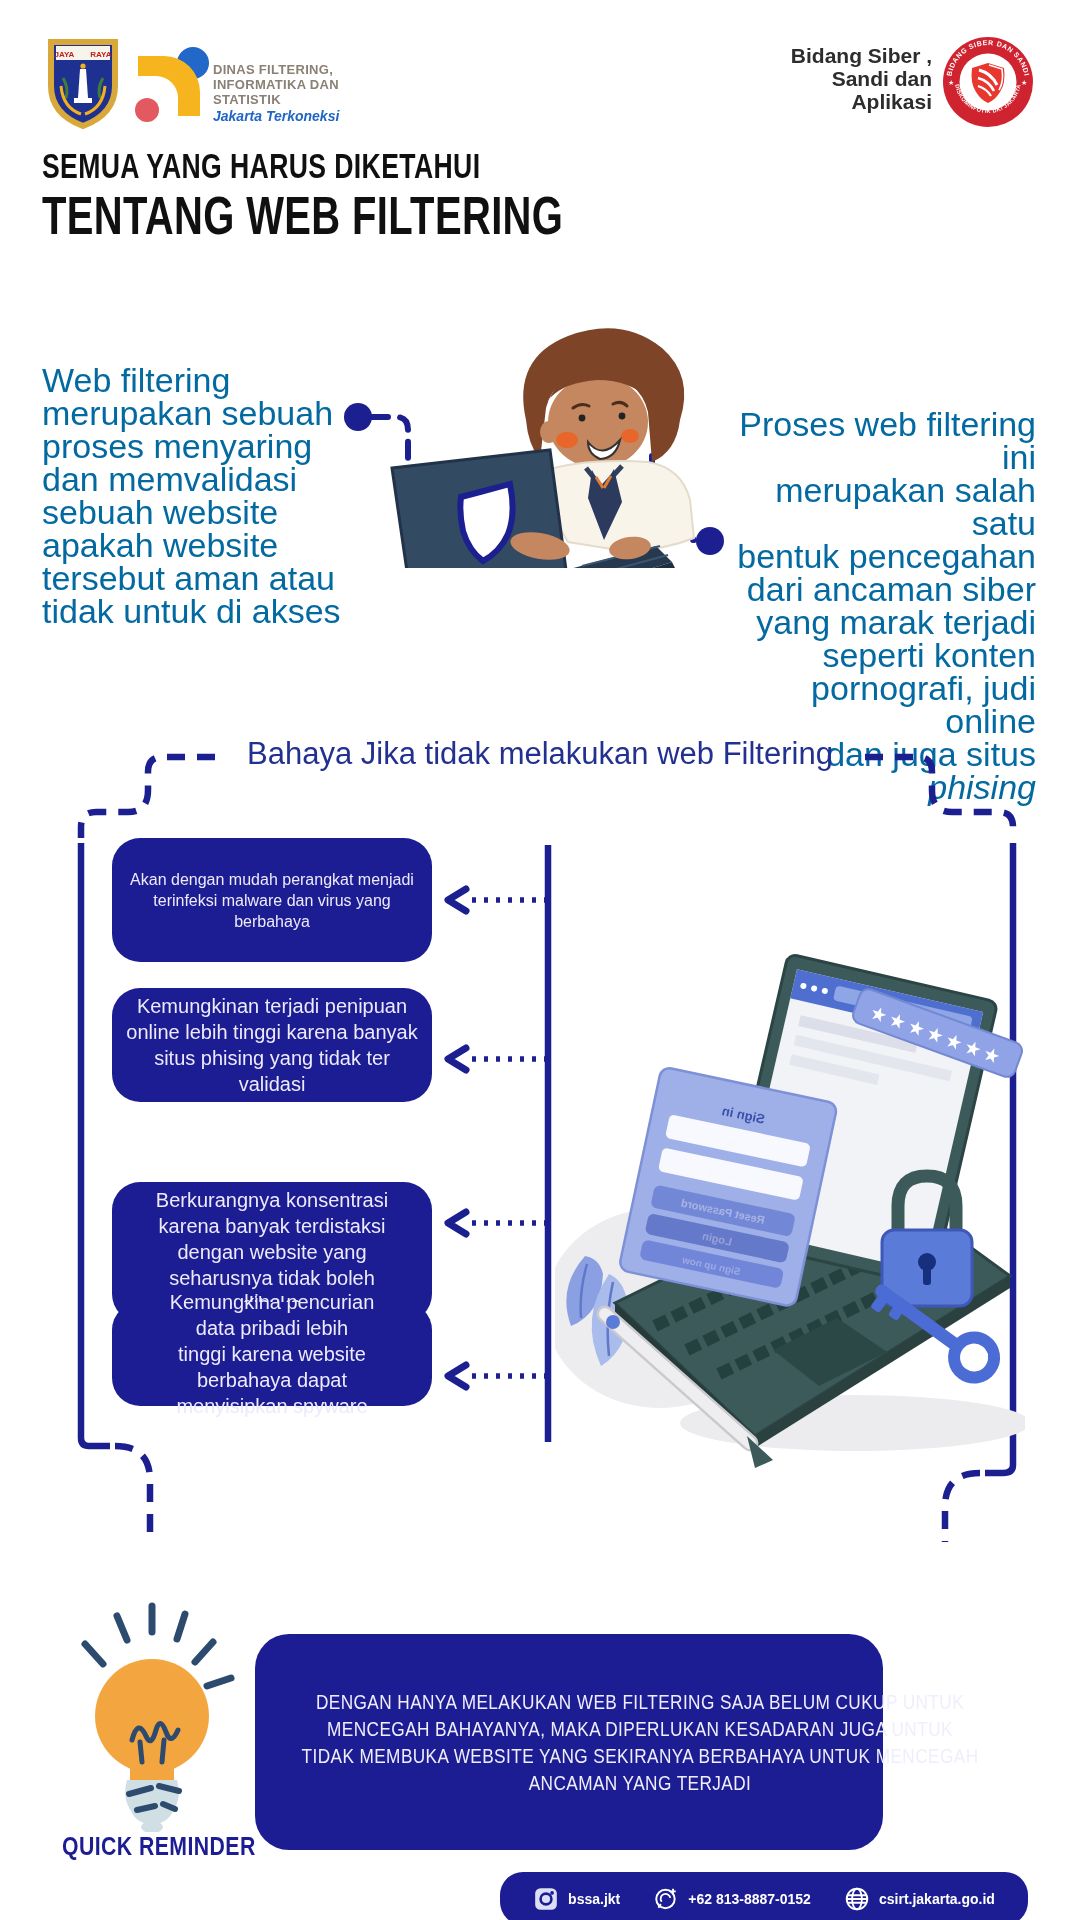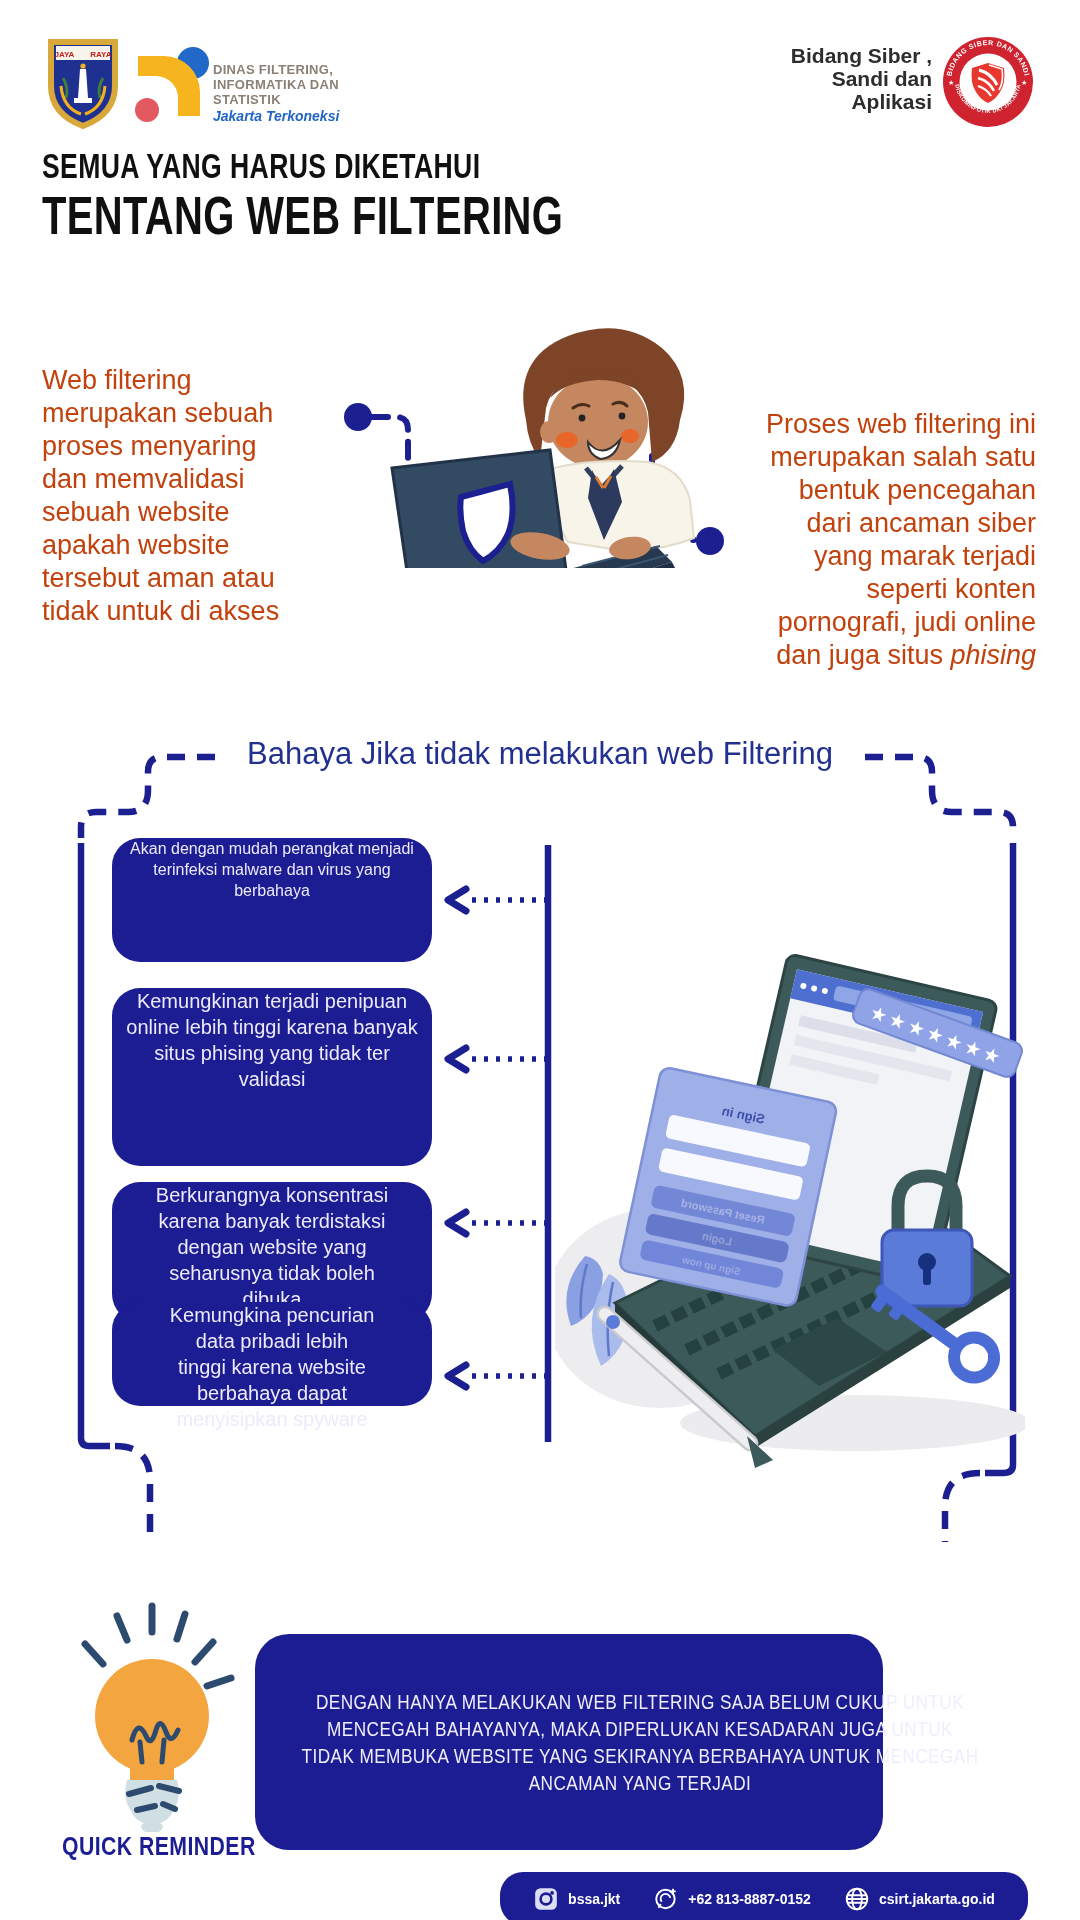--- a/index.html
+++ b/index.html
@@ -3,25 +3,25 @@
 <meta charset="utf-8">
 <style>
   html,body{margin:0;padding:0;}
   body{font-family:"Liberation Sans","DejaVu Sans",sans-serif;background:#fff;}
   .page{position:relative;width:1080px;height:1920px;background:#ffffff;overflow:hidden;margin:0 auto;}
   .abs{position:absolute;}
   .pre{white-space:pre-line;}
   .condense{transform-origin:0 50%;white-space:nowrap;display:inline-block;}
   .title1{left:42px;top:146px;font-size:35px;font-weight:bold;color:#101010;letter-spacing:.5px;transform:scaleX(.76);}
   .title2{left:42px;top:184px;font-size:54px;font-weight:bold;color:#101010;letter-spacing:.5px;transform:scaleX(.74);}
-  .para{font-size:27px;line-height:33px;color:#c2410c;}
+  .para{font-size:34px;line-height:33px;color:#0369a1;}
   .para-left{left:42px;top:364px;width:300px;text-align:left;}
   .para-right{left:724px;top:408px;width:312px;text-align:right;}
   .danger-heading{left:0;top:736px;width:1080px;text-align:center;font-size:31px;font-weight:normal;color:#22308f;}
-  .navy-box{background:#1c1c93;border-radius:28px;color:#eceafb;display:flex;align-items:flex-start;justify-content:center;text-align:center;left:112px;width:320px;}
+  .navy-box{background:#1c1c93;border-radius:28px;color:#eceafb;display:flex;align-items:center;justify-content:center;text-align:center;left:112px;width:320px;}
   .navy-box .inner{width:100%;padding:0 14px;}
   .division{left:700px;top:44px;width:232px;text-align:right;font-size:21px;line-height:23px;font-weight:bold;color:#2d2d2d;}
   .dinas-name{left:213px;top:62px;font-size:13px;line-height:15px;font-weight:bold;color:#8b8075;letter-spacing:.3px;}
   .dinas-tagline{left:213px;top:108px;font-size:14px;font-weight:bold;font-style:italic;color:#2166c4;}
   .reminder-box{left:255px;top:1634px;width:628px;height:216px;background:#1c1c93;border-radius:34px;}
   .reminder-text{position:absolute;left:-84px;top:50%;width:938px;transform:translateY(-50%) scaleX(.82);text-align:center;
     font-size:21px;line-height:27px;color:#f0eefc;letter-spacing:.5px;}
   .quick-reminder{left:62px;top:1832px;font-size:25px;font-weight:bold;color:#1c1c93;transform:scaleX(.85);letter-spacing:.5px;}
   .footer-pill{left:500px;top:1872px;width:528px;height:53px;background:#1c1c93;border-radius:23px;
     display:flex;align-items:center;justify-content:space-evenly;color:#fff;font-size:14px;font-weight:bold;}
@@ -169,21 +169,21 @@
         <path d="M466,209 L448,220 L466,231"></path>
         <path d="M466,368 L448,379 L466,390"></path>
         <path d="M466,532 L448,543 L466,554"></path>
         <path d="M466,685 L448,696 L466,707"></path>
       </g>
     </g>
   </svg>
 
   <div class="abs pre navy-box" style="top:838px;height:124px;font-size:16px;line-height:21px;"><div class="inner">Akan dengan mudah perangkat menjadi
 terinfeksi malware dan virus yang berbahaya</div></div>
-  <div class="abs pre navy-box" style="top:988px;height:178px;font-size:20px;line-height:26px;"><div class="inner">Kemungkinan terjadi penipuan
+  <div class="abs pre navy-box" style="top:988px;height:114px;font-size:20px;line-height:26px;"><div class="inner">Kemungkinan terjadi penipuan
 online lebih tinggi karena banyak
 situs phising yang tidak ter
 validasi</div></div>
   <div class="abs pre navy-box" style="top:1152px;height:140px;font-size:20px;line-height:26px;margin-top:30px;"><div class="inner">Berkurangnya konsentrasi
 karena banyak terdistaksi
 dengan website yang
 seharusnya tidak boleh
 dibuka</div></div>
   <div class="abs pre navy-box" style="top:1302px;height:104px;font-size:20px;line-height:26px;"><div class="inner">Kemungkina pencurian
 data pribadi lebih

